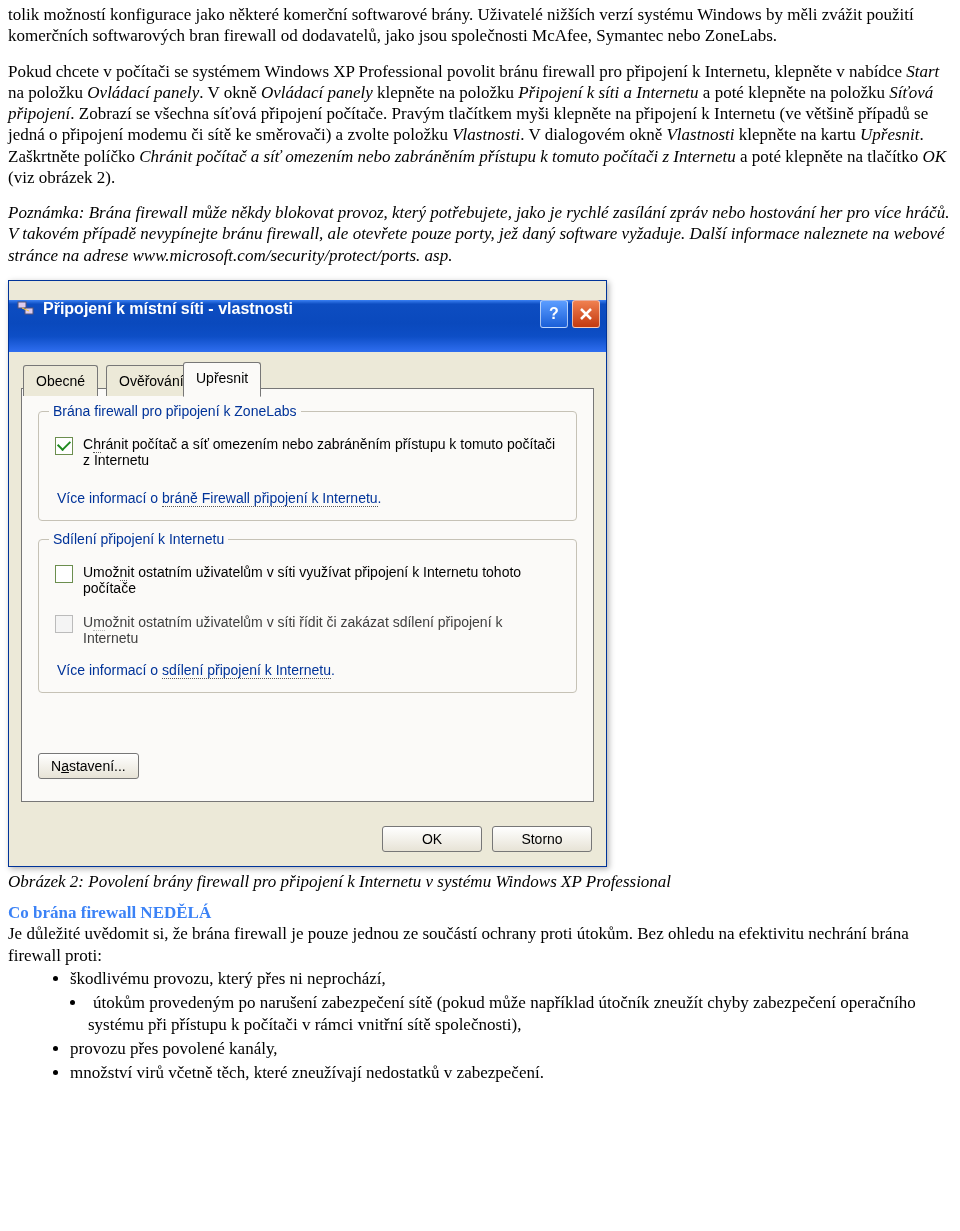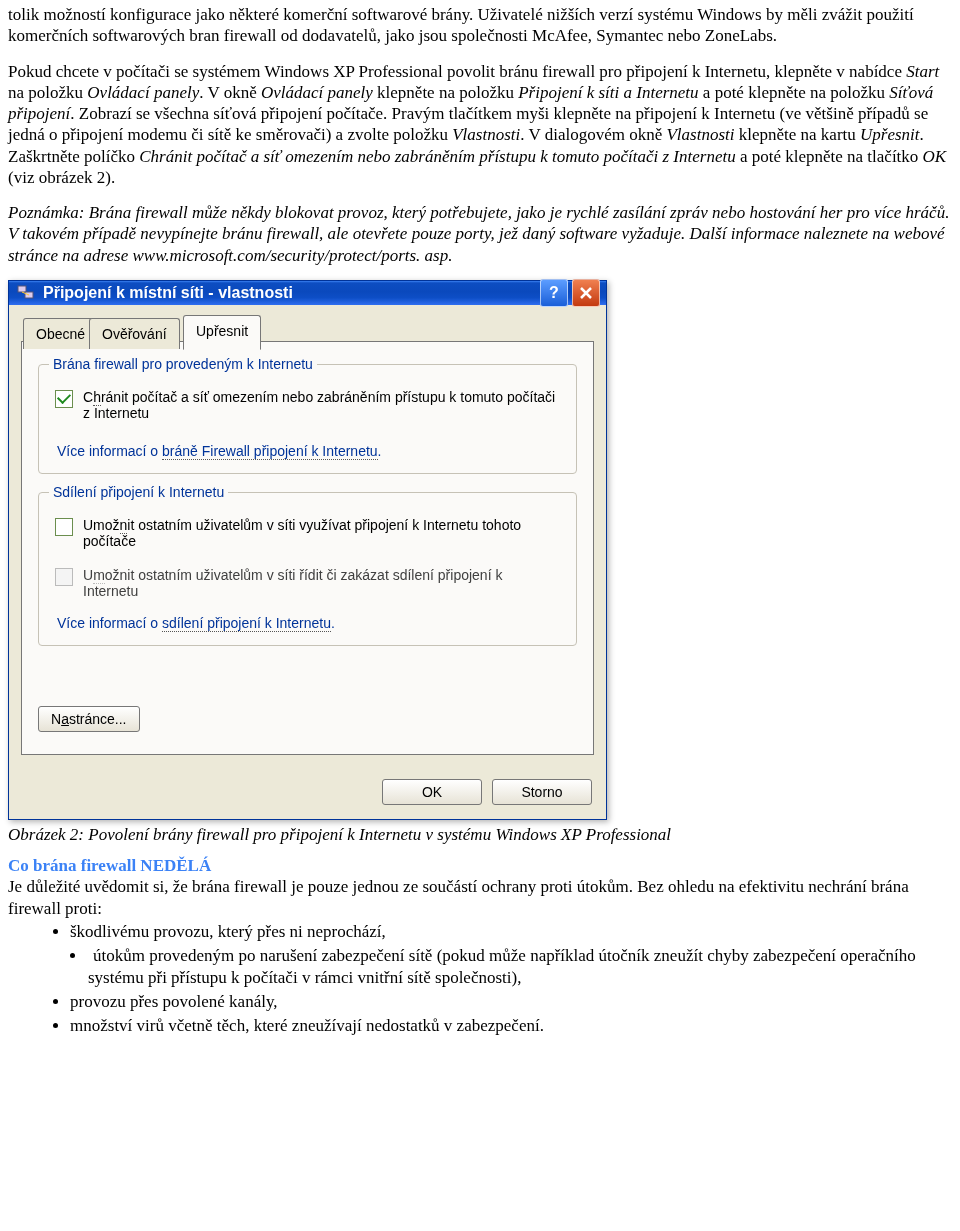--- a/index.html
+++ b/index.html
@@ -23,27 +23,27 @@
   width: 597px;
   font-family: Tahoma, sans-serif;
   font-size: 14px;
   margin: 6px 0 4px 0;
   border: 1px solid #003399;
   background: #ece9d8;
   box-shadow: 2px 2px 6px rgba(0,0,0,0.3);
 }
 .xp-title {
   display: flex;
-  align-items: center;
-  height: 24px;
+  height: 52px;
   background: linear-gradient(to bottom, #3a80f3 0%, #0d4dc1 8%, #0a49bd 45%, #0d4ec6 70%, #2f6ef0 100%);
   color: #fff;
   font-weight: bold;
   font-size: 16px;
   padding: 0 6px 0 8px;
+  margin-top: 19px;
 }
 .xp-title-icon {
   width: 18px; height: 18px; margin-right: 8px;
   display: inline-flex; align-items: center; justify-content: center;
 }
 .xp-title-text { flex: 1; }
 .xp-title-btn {
   width: 26px; height: 26px; margin-left: 4px;
   display: inline-flex; align-items:center; justify-content:center;
   border-radius: 3px; color: #fff; font-weight: bold; font-size: 16px;
@@ -56,21 +56,21 @@
 .tab {
   position: absolute; top: 3px; height: 23px;
   border: 1px solid #777; border-bottom: none;
   border-radius: 3px 3px 0 0;
   background: #ece9d8;
   padding: 7px 12px 0 12px;
   font-size: 14px;
   z-index: 1;
 }
 .tab.t1 { left: 0; }
-.tab.t2 { left: 66px; }
+.tab.t2 { left: 83px; }
 .tab.active {
   top: 0; height: 26px; z-index: 3; background: #fbfaf8;
   border-bottom: 1px solid #fbfaf8;
 }
 .tab.t3 { left: 160px; }
 .tab-pane {
   border: 1px solid #777;
   background: #fbfaf8;
   padding: 12px 12px 16px 12px;
   position: relative;
@@ -152,21 +152,21 @@
   </div>
   <div class="xp-body">
     <div class="tab-row">
       <div class="tab t1">Obecné</div>
       <div class="tab t2">Ověřování</div>
       <div class="tab t3 active">Upřesnit</div>
     </div>
     <div class="tab-pane">
 
       <div class="group">
-        <div class="group-label">Brána firewall pro provedeným k Internetu</div>
+        <div class="group-label">Brána firewall pro připojení k ZoneLabs</div>
         <div class="chk-row">
           <span class="chk checked"></span>
           <span class="chk-label">
             <span>C</span><span class="dotted">h</span><span>ránit počítač a síť omezením nebo zabráněním přístupu k tomuto počítači z Internetu</span>
           </span>
         </div>
         <div class="link">
           <span>Více informací o </span><span class="dotted">bráně Firewall připojení k Internetu</span><span>.</span>
         </div>
       </div>
@@ -185,21 +185,21 @@
             <span>U</span><span class="dotted disabled">m</span><span>ožnit ostatním uživatelům v síti řídit či zakázat sdílení připojení k Internetu</span>
           </span>
         </div>
         <div class="link" style="margin-top:16px;">
           <span>Více informací o </span><span class="dotted">sdílení připojení k Internetu</span><span>.</span>
         </div>
       </div>
 
       <div class="note-row">
         <button class="xp-btn">
-          <span>N</span><span style="text-decoration:underline">a</span><span>stránce...</span>
+          <span>N</span><span style="text-decoration:underline">a</span><span>stavení...</span>
         </button>
       </div>
 
     </div>
   </div>
   <div class="dlg-buttons">
     <button class="xp-btn">OK</button>
     <button class="xp-btn">Storno</button>
   </div>
 </div>

